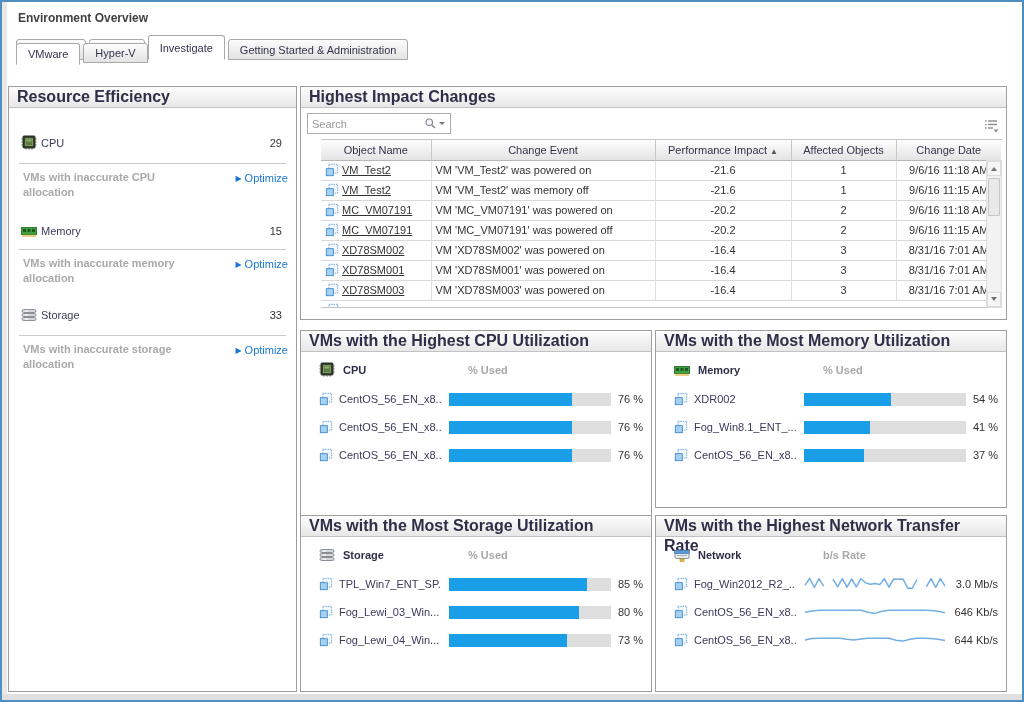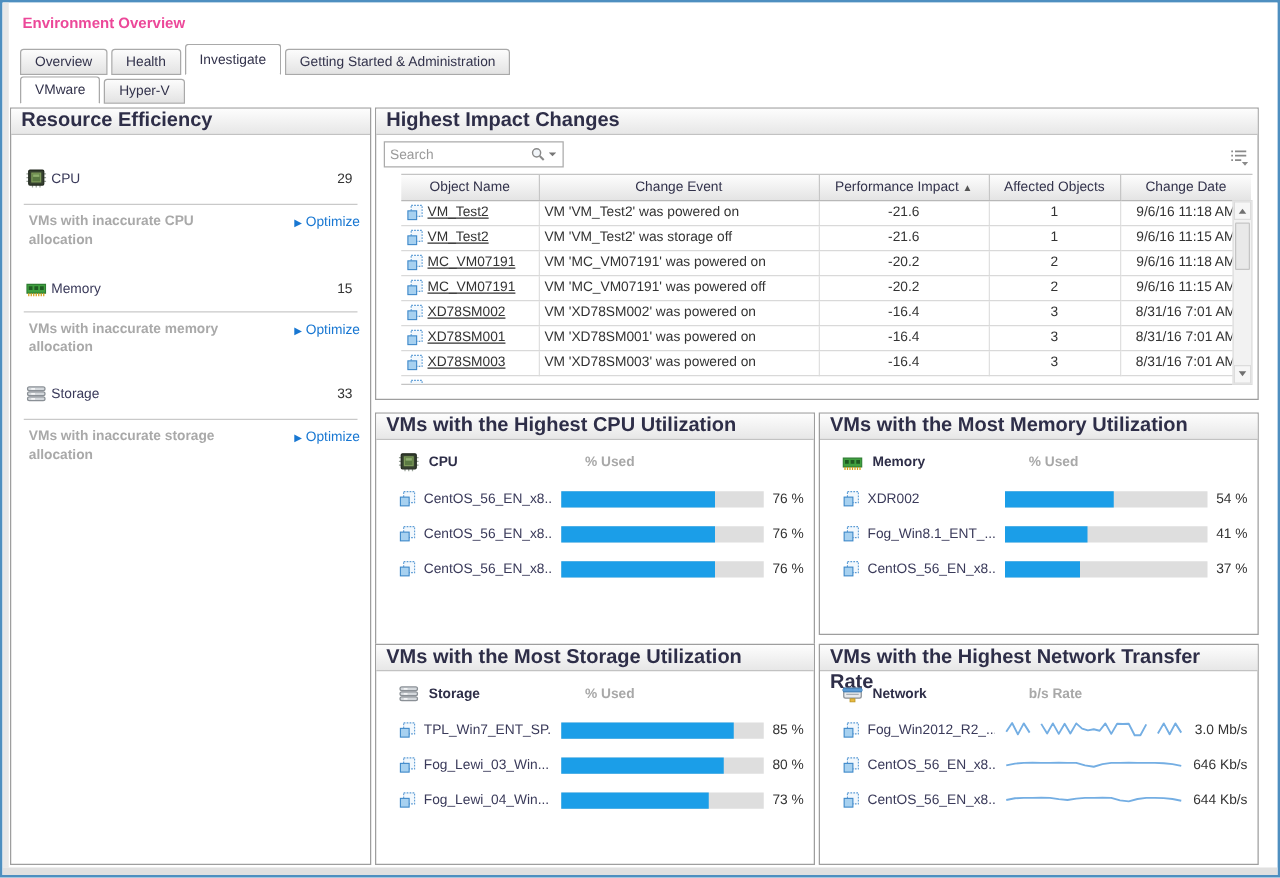--- a/index.html
+++ b/index.html
@@ -9,35 +9,35 @@
     background:#ffffff;
     border:2px solid #4E8FC0;
     position:relative;
     overflow:hidden;
   }
   #app { position:relative; width:1020px; height:698px; background:#fff; }
   .edge-left  { position:absolute; left:0; top:0; bottom:6px; width:5px; background:#E8E8E8; }
   .edge-bottom{ position:absolute; left:0; right:0; bottom:0; height:6px; background:#E0E0E0; }
 
   
-  .page-title { position:absolute; left:16px; top:9px; font-size:12px; font-weight:bold; color:#ec4899; }
+  .page-title { position:absolute; left:16px; top:9px; font-size:12px; font-weight:bold; color:#404040; }
   .topbar-right { position:absolute; right:16px; top:7px; display:flex; align-items:center; gap:6px; font-size:11px; color:#3D4A5D; }
   .top-ctl { display:flex; align-items:center; gap:4px; cursor:pointer; }
   .caret-down { width:0; height:0; border:4px solid transparent; border-top-color:#6B84A8; margin-top:3px; }
   .topbar-sep { width:1px; height:15px; background:#C9C9C9; margin:0 6px; }
 
   
   .tabs { position:absolute; left:14px; top:33px; display:flex; align-items:flex-end; gap:3px; }
   .tab {
     height:21px; line-height:20px; padding:0 11px; font-size:11px; color:#32324B;
     background:linear-gradient(#FCFCFC,#E3E3E3); border:1px solid #A9A9A9;
     border-radius:3px 3px 0 0; cursor:pointer; white-space:nowrap;
   }
   .tab.active { height:25px; line-height:24px; background:#ffffff; border-bottom-color:#ffffff; }
-  .subtabs { position:absolute; left:14px; top:59px; display:flex; align-items:flex-end; gap:3px; }
+  .subtabs { position:absolute; left:14px; top:41px; display:flex; gap:3px; }
   .subtabs .tab { height:20px; line-height:19px; }
   .subtabs .tab.active { height:22px; line-height:21px; }
 
   
   .panel { position:absolute; background:#ffffff; border:1px solid #9E9E9E; }
   .panel-header {
     height:21px; line-height:20px; padding:0 8px; font-size:16px; font-weight:bold; color:#2E2E48;
     background:linear-gradient(#FDFDFD,#E7E7E7); border-bottom:1px solid #C2C2C2;
   }
   .panel-body { position:absolute; left:0; right:0; top:21px; bottom:0; }
@@ -313,21 +313,21 @@
             </tr>
             <tr>
               <td class="cell-name">
                   <span class="namecell">
                     <svg class="icon14">
                       <use href="#sym-vm"></use>
                     </svg>
                     <span>VM_Test2</span>
                   </span>
                 </td>
-              <td class="cell-event">VM 'VM_Test2' was storage off</td>
+              <td class="cell-event">VM 'VM_Test2' was memory off</td>
               <td class="center">-21.6</td>
               <td class="center">1</td>
               <td class="center">9/6/16 11:15 AM</td>
             </tr>
             <tr>
               <td class="cell-name">
                   <span class="namecell">
                     <svg class="icon14">
                       <use href="#sym-vm"></use>
                     </svg>

